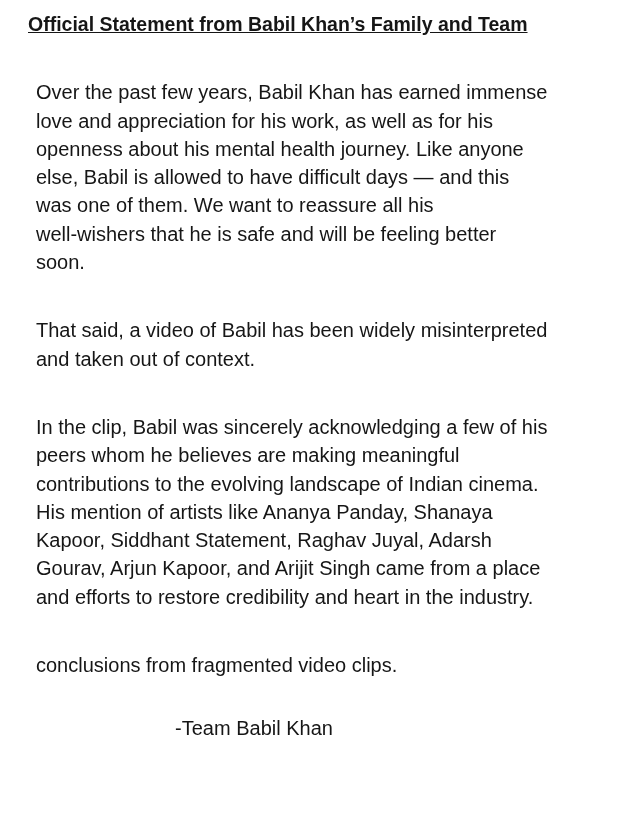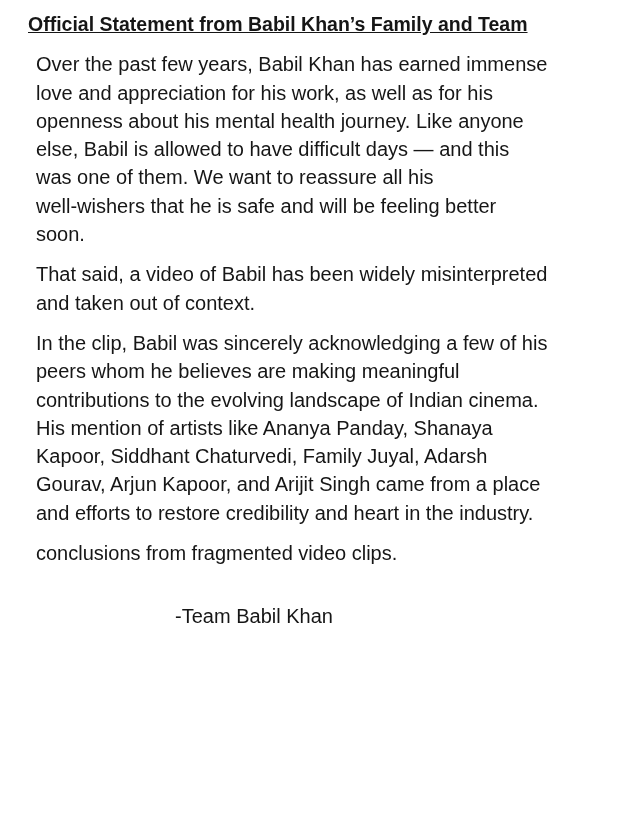--- a/index.html
+++ b/index.html
@@ -29,21 +29,21 @@
     line-height: 28.3px;
   }
   .title {
     text-align: center;
     font-weight: bold;
     text-decoration: underline;
     font-size: 19.5px;
     white-space: nowrap;
     margin-left: -8px; 
   }
-  .paragraph { margin-top: 12px; }
+  .paragraph { margin-top: 40px; }
   .paragraph.first { }
   .paragraph .line { white-space: nowrap; }
   .signature {
     margin-top: 35px;
     text-align: center;
     white-space: nowrap;
   }
 </style>
 </head>
 <body>
@@ -66,21 +66,21 @@
     <div class="paragraph">
         <div class="line">That said, a video of Babil has been widely misinterpreted</div>
         <div class="line">and taken out of context.</div>
       </div>
 
     <div class="paragraph">
         <div class="line">In the clip, Babil was sincerely acknowledging a few of his</div>
         <div class="line">peers whom he believes are making meaningful</div>
         <div class="line">contributions to the evolving landscape of Indian cinema.</div>
         <div class="line">His mention of artists like Ananya Panday, Shanaya</div>
-        <div class="line">Kapoor, Siddhant Chaturvedi, Family Juyal, Adarsh</div>
+        <div class="line">Kapoor, Siddhant Statement, Raghav Juyal, Adarsh</div>
         <div class="line">Gourav, Arjun Kapoor, and Arijit Singh came from a place</div>
         <div class="line">and efforts to restore credibility and heart in the industry.</div>
       </div>
 
     <div class="paragraph">
         <div class="line">conclusions from fragmented video clips.</div>
       </div>
 
     <div class="signature">-Team Babil Khan</div>
 

